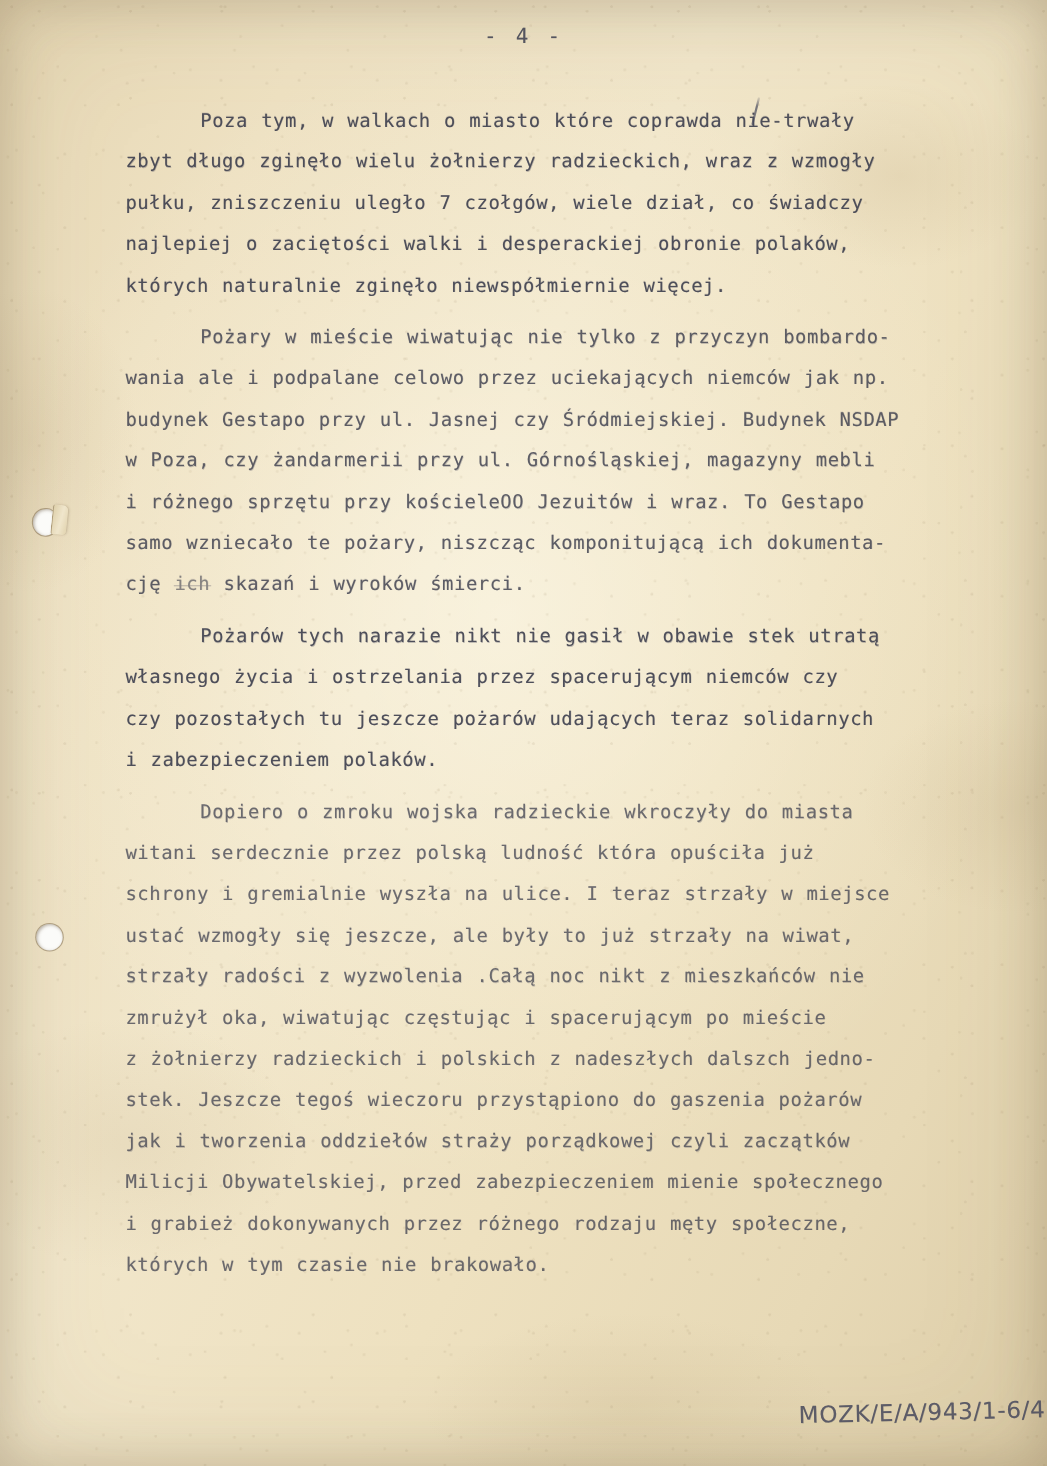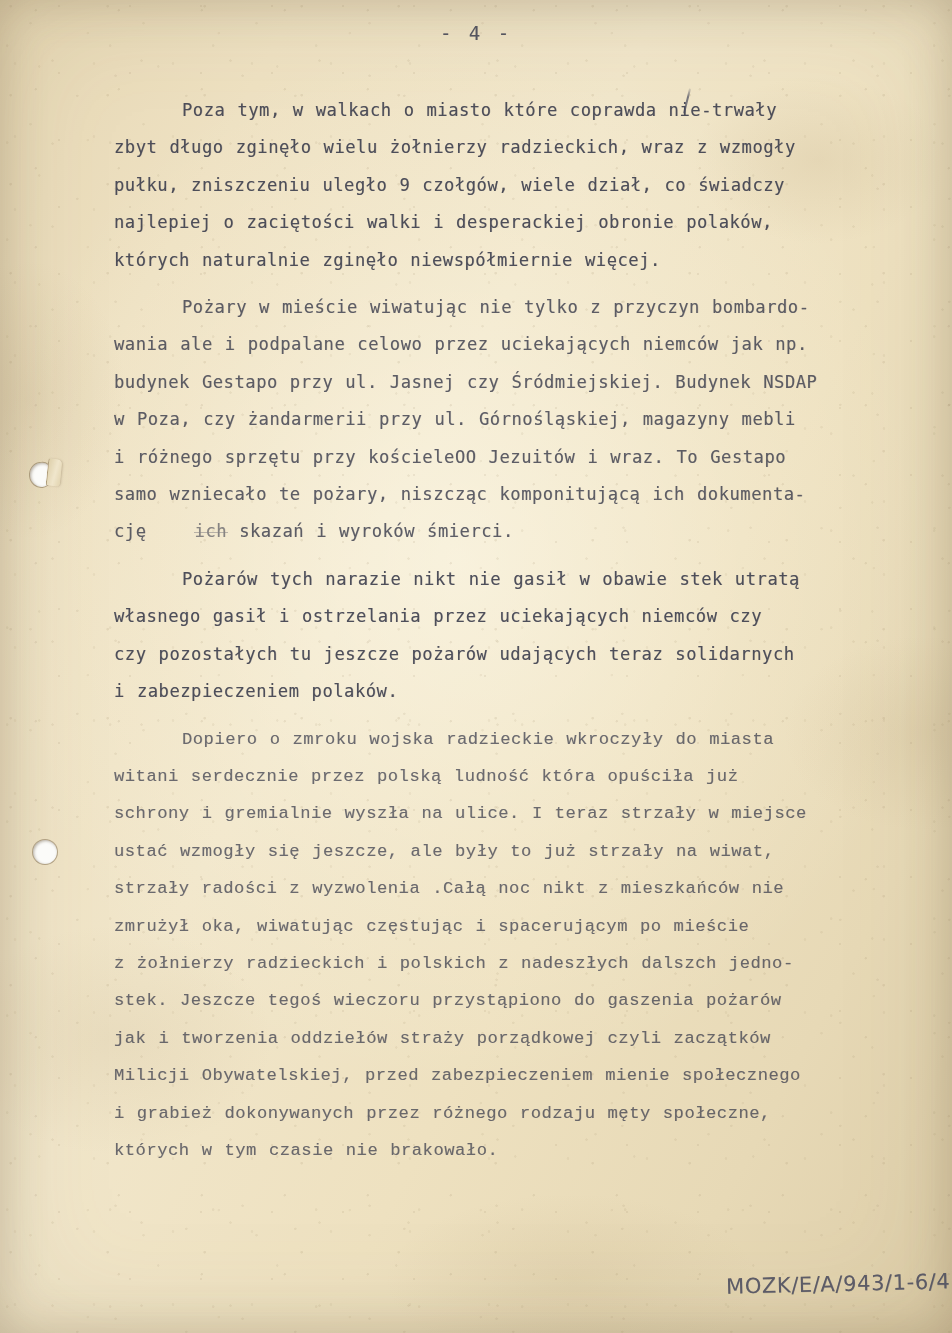--- a/index.html
+++ b/index.html
@@ -102,26 +102,25 @@
       0.45px 0.35px 0.35px rgba(58,58,80,.32),
       -0.25px -0.2px 0.3px rgba(80,80,100,.16);
     white-space: pre-wrap;
   }
 
   p.para .indent { display: inline-block; width: 68px; }
 
   
   .dim-1 { opacity: .90; }
   .dim-2 { opacity: .82; }
-  .dim-3 { opacity: .74; font-family: Liberation Mono, monospace; }
+  .dim-3 { opacity: .74; }
 
   .struck {
     position: relative;
     opacity: .72;
-    margin-left: 36px;
   }
   .struck::after {
     content: "";
     position: absolute;
     left: -1px; right: -1px;
     top: 52%;
     height: 1.6px;
     background: rgba(62,62,84,.55);
   }
 
@@ -201,34 +200,34 @@
   <div class="mottle"></div>
 
   <div class="content">
 
     <div class="page-number">- 4 -</div>
 
     <div class="body-text">
 
       <p class="para dim-1"><span class="indent"></span><span>Poza tym, w walkach o miasto które coprawda nie-trwały</span>
 <span>zbyt długo zginęło wielu żołnierzy radzieckich, wraz z wzmogły</span>
-<span>pułku, zniszczeniu uległo 9 czołgów, wiele dział, co świadczy</span>
+<span>pułku, zniszczeniu uległo 7 czołgów, wiele dział, co świadczy</span>
 <span>najlepiej o zaciętości walki i desperackiej obronie polaków,</span>
 <span>których naturalnie zginęło niewspółmiernie więcej.</span></p>
 
       <p class="para dim-2"><span class="indent"></span><span>Pożary w mieście wiwatując nie tylko z przyczyn bombardo-</span>
 <span>wania ale i podpalane celowo przez uciekających niemców jak np.</span>
 <span>budynek Gestapo przy ul. Jasnej czy Śródmiejskiej. Budynek NSDAP</span>
 <span>w Poza, czy żandarmerii przy ul. Górnośląskiej, magazyny mebli</span>
 <span>i różnego sprzętu przy kościeleOO Jezuitów i wraz. To Gestapo</span>
 <span>samo wzniecało te pożary, niszcząc komponitującą ich dokumenta-</span>
 <span>cję <span class="struck">ich</span> skazań i wyroków śmierci.</span></p>
 
       <p class="para dim-1"><span class="indent"></span><span>Pożarów tych narazie nikt nie gasił w obawie stek utratą</span>
-<span>własnego gasił i ostrzelania przez uciekających niemców czy</span>
+<span>własnego życia i ostrzelania przez spacerującym niemców czy</span>
 <span>czy pozostałych tu jeszcze pożarów udających teraz solidarnych</span>
 <span>i zabezpieczeniem polaków.</span></p>
 
       <p class="para dim-3"><span class="indent"></span><span>Dopiero o zmroku wojska radzieckie wkroczyły do miasta</span>
 <span>witani serdecznie przez polską ludność która opuściła już</span>
 <span>schrony i gremialnie wyszła na ulice. I teraz strzały w miejsce</span>
 <span>ustać wzmogły się jeszcze, ale były to już strzały na wiwat,</span>
 <span>strzały radości z wyzwolenia .Całą noc nikt z mieszkańców nie</span>
 <span>zmrużył oka, wiwatując częstując i spacerującym po mieście</span>
 <span>z żołnierzy radzieckich i polskich z nadeszłych dalszch jedno-</span>

